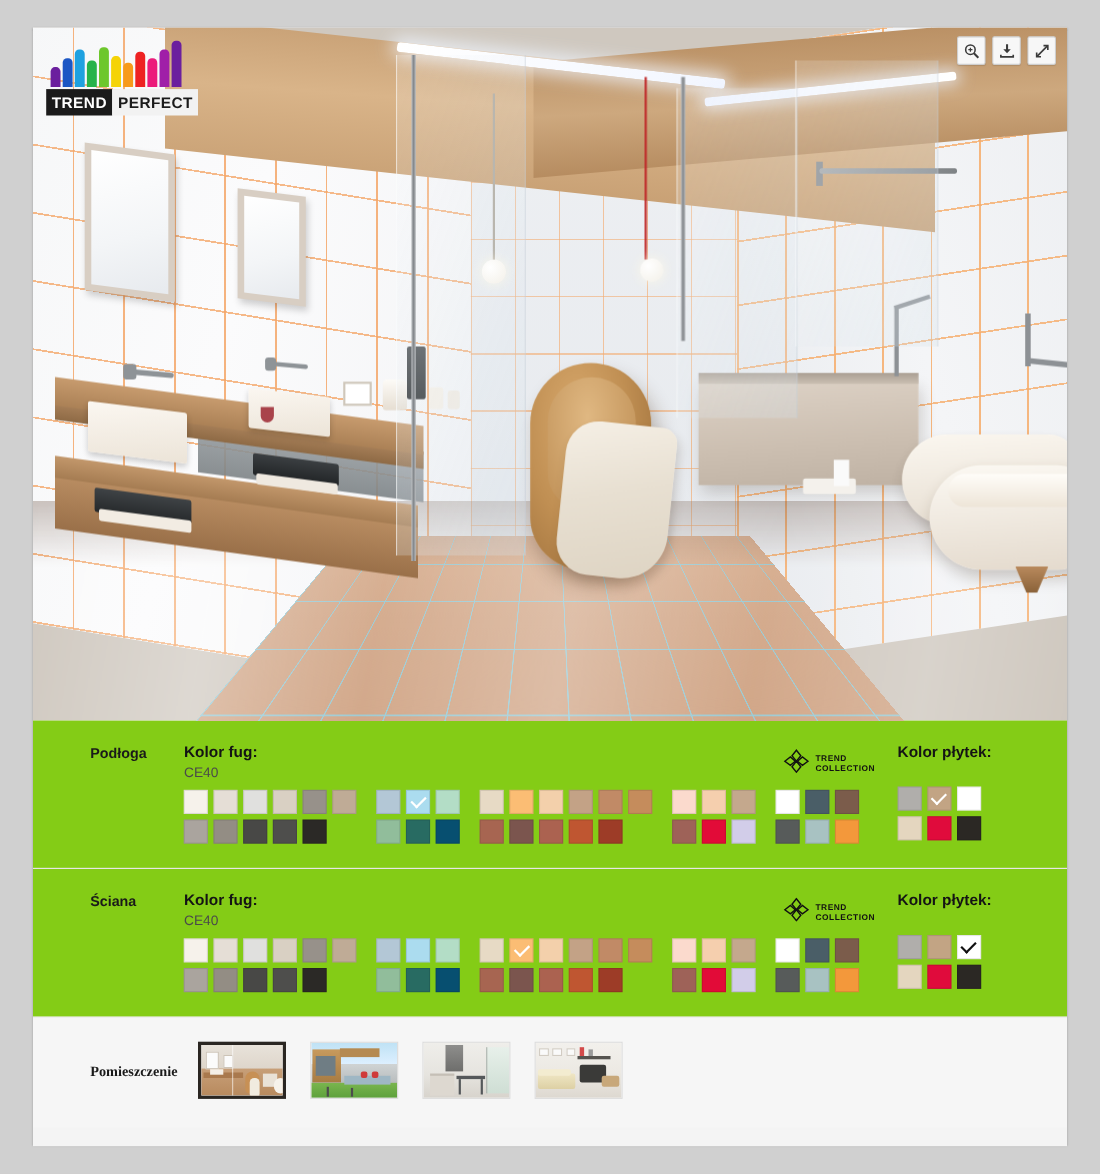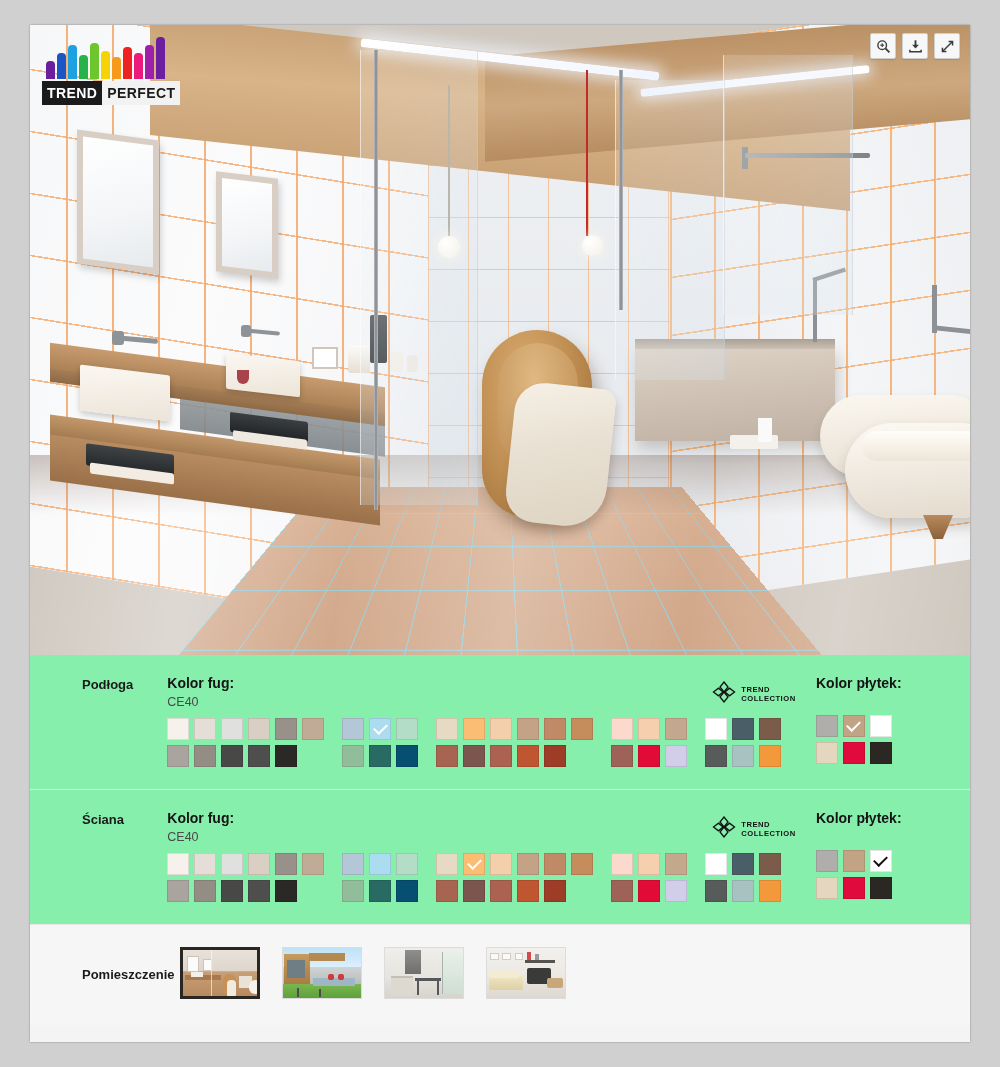--- a/index.html
+++ b/index.html
@@ -299,21 +299,21 @@
     box-shadow: 0 1px 1px rgba(0,0,0,.12);
   }
   .tool-btn svg { display: block; }
 
   
   .opt-row {
     position: relative;
     display: flex;
     align-items: flex-start;
     padding: 20px 0 22px 0;
-    background: #86efac;
+    background: #84cc16;
     border-top: 1px solid #e6e6e6;
   }
   .opt-row:first-of-type { border-top: none; }
   .row-label {
     width: 150px; padding-left: 52px;
     font-size: 13px; font-weight: bold; color: #1a1a1a;
     padding-top: 2px;
   }
   .grout-block { width: 545px; }
   .field-label { font-size: 14px; font-weight: bold; color: #141414; margin-bottom: 4px; }
@@ -342,20 +342,21 @@
   .tile-block { width: 185px; padding-left: 8px; }
   .trend-logo { display: flex; align-items: center; gap: 5px; margin-bottom: 16px; height: 22px; }
   .trend-txt { font-size: 7.6px; font-weight: bold; line-height: 9px; letter-spacing: .5px; color: #111; }
 
   
   #room-row {
     display: flex; align-items: center;
     padding: 22px 0 26px 0;
     background: #f6f6f6;
     border-top: 1px solid #e6e6e6;
+    font-family: Liberation Serif, serif;
   }
   .thumbs { display: flex; gap: 22px; }
   .thumb {
     width: 80px; height: 52px;
     overflow: hidden; position: relative;
     cursor: pointer;
     border: 1px solid #dcdcdc;
   }
   .thumb.active { border: 3px solid #2a2622; }
   .thumb > .tfill { position: absolute; inset: 0; }

